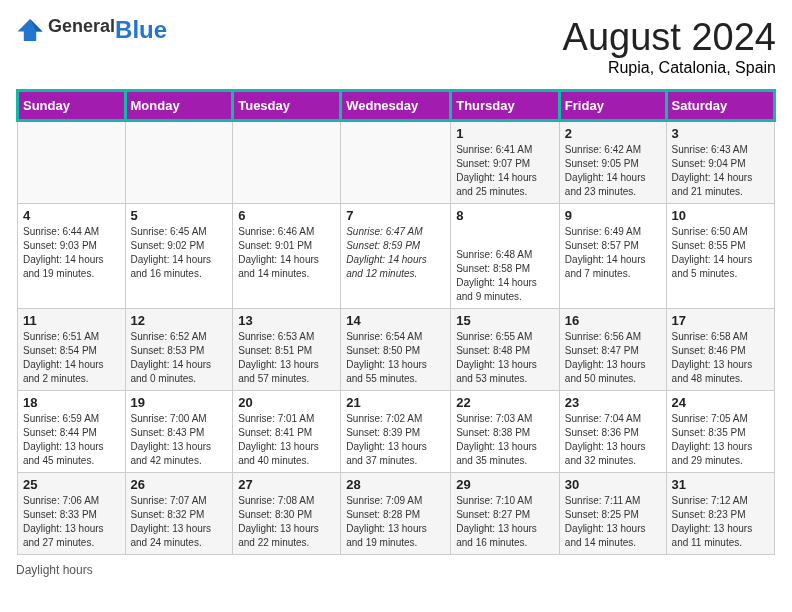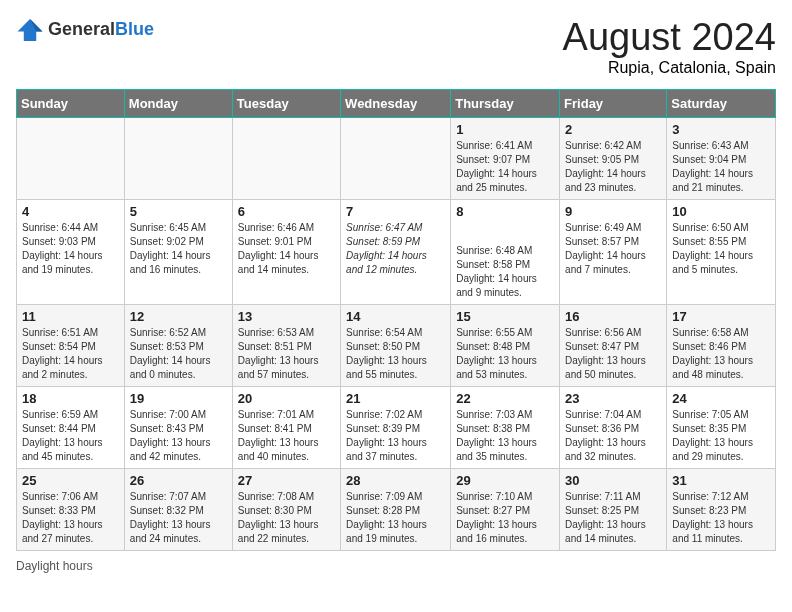--- a/index.html
+++ b/index.html
@@ -25,21 +25,21 @@
       display: flex;
       flex-direction: row;
       line-height: 1.1;
     }
     .logo-general {
       font-size: 18px;
       font-weight: bold;
       color: #333;
     }
     .logo-blue {
-      font-size: 18px;
+      font-size: 24px;
       font-weight: bold;
       color: #2277cc;
     }
     .logo-icon {
       width: 28px;
       height: 28px;
     }
     .title-block {
       text-align: right;
     }
@@ -51,27 +51,27 @@
     .calendar-subtitle {
       font-size: 16px;
       color: #000000;
     }
     table {
       width: 100%;
       border-collapse: collapse;
       font-size: 11px;
     }
     thead tr th {
-      background: #737373;
+      background: #a21caf;
       color: #fff;
       padding: 6px 4px;
       text-align: left;
       font-size: 13px;
       font-weight: bold;
-      border: 1px solid #14b8a6;
+      border: 3px solid #14b8a6;
     }
     tbody tr td {
       vertical-align: top;
       border: 1px solid #ccc;
       padding: 4px 5px;
       width: 113px;
       min-height: 80px;
       background: #fff;
     }
     tbody tr:nth-child(odd) td {

